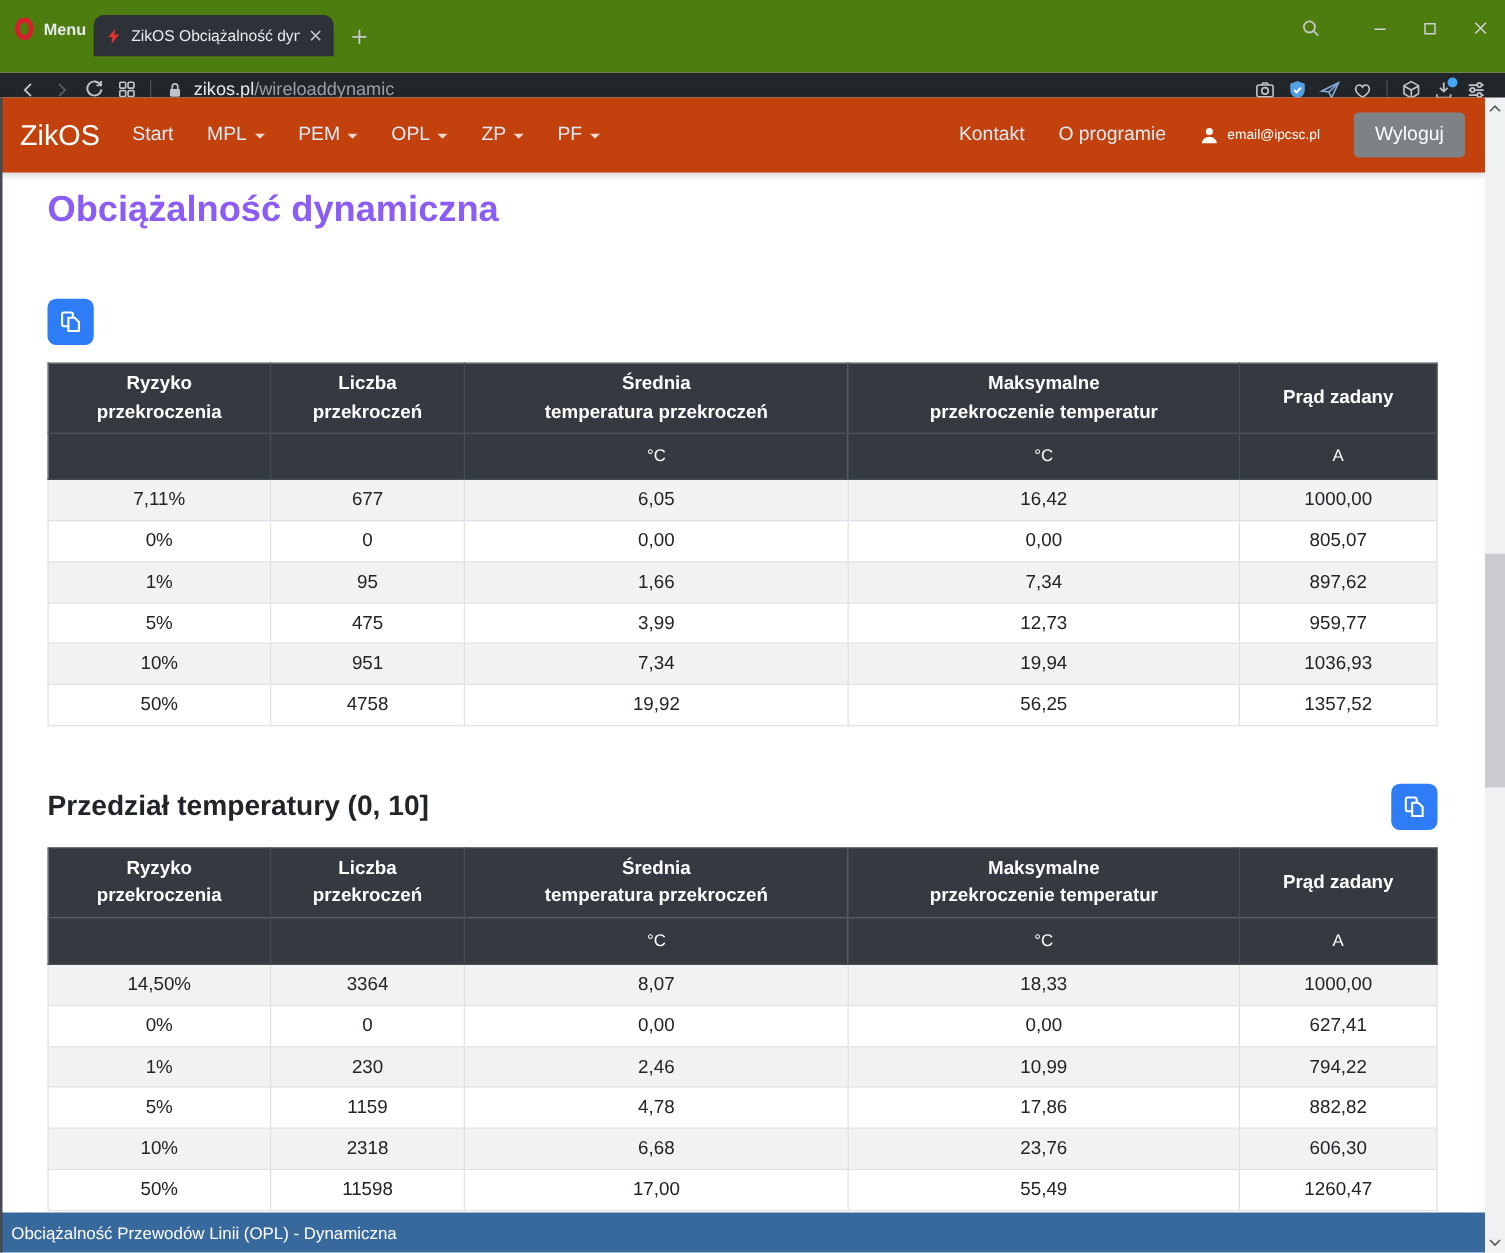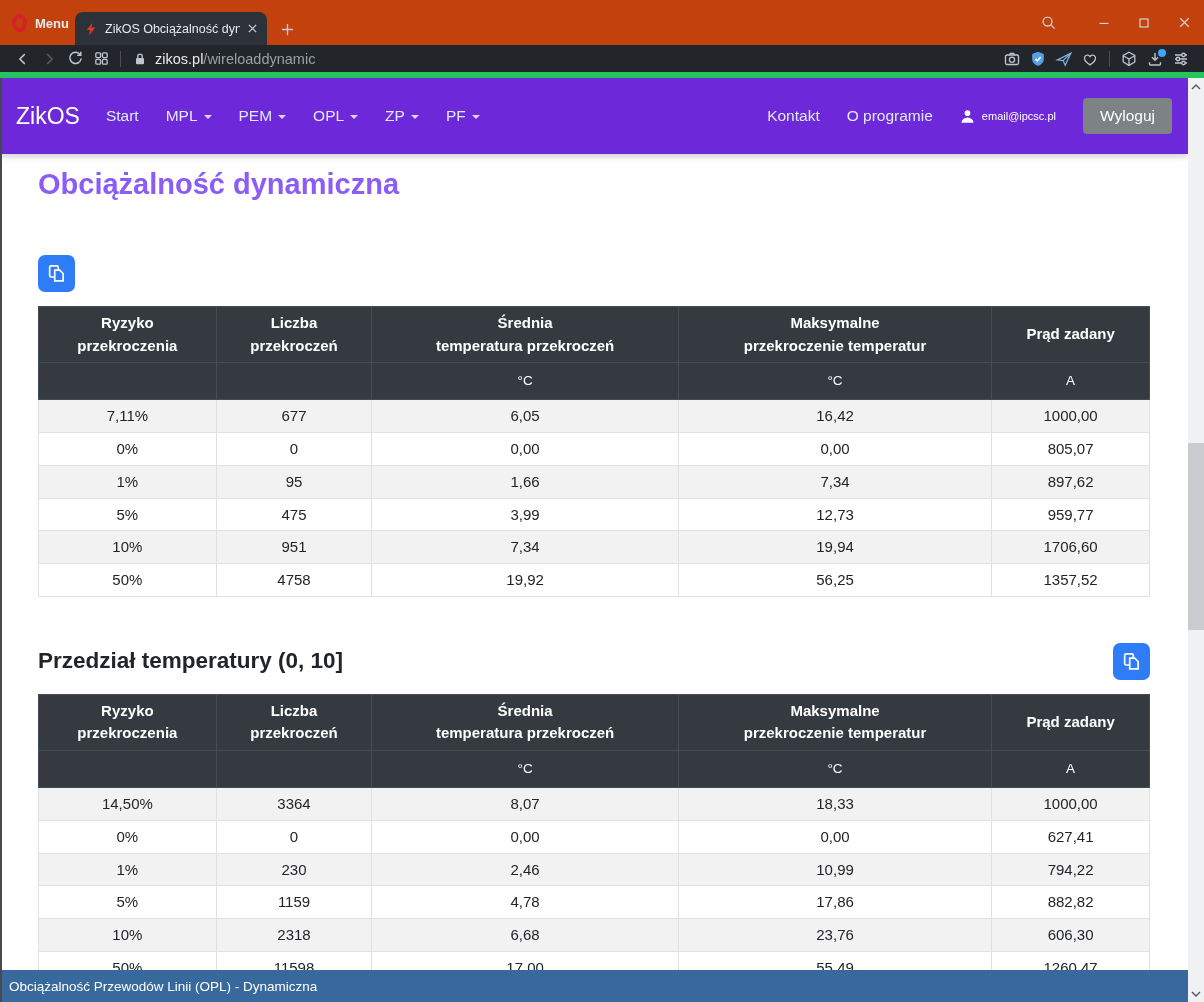--- a/index.html
+++ b/index.html
@@ -1,20 +1,20 @@
 <!DOCTYPE html>
 <html><head>
 <meta charset="utf-8">
 <style>
   * { margin:0; padding:0; box-sizing:border-box; }
   html,body { width:1204px; height:1002px; overflow:hidden; background:#fff;
               font-family:"Liberation Sans", sans-serif; }
 
   
-  .titlebar { position:relative; height:45px; background:#c2410c; }
+  .titlebar { position:relative; height:58px; background:#4d7c0f; }
   .menu-btn { position:absolute; left:12px; top:11px; height:24px; display:flex; align-items:center; gap:8px; cursor:pointer; }
   .opera-logo { width:15px; height:18px; border:4px solid #d6202c; border-radius:50%; }
   .menu-label { color:#e8eaed; font-size:13px; font-weight:700; }
   .tab { position:absolute; left:75px; top:12px; width:192px; height:33px; background:#2d3239;
          border-radius:8px 8px 0 0; display:flex; align-items:center; padding:0 9px; gap:7px; }
   .tab-title { flex:1; color:#e8eaed; font-size:12.5px; white-space:nowrap; overflow:hidden; }
   .newtab { position:absolute; left:276px; top:18px; width:22px; height:22px; display:flex; align-items:center; justify-content:center; cursor:pointer; }
   .win-controls { position:absolute; right:0; top:0; height:45px; display:flex; align-items:center; }
   .win-btn { width:40px; height:45px; display:flex; align-items:center; justify-content:center; cursor:pointer; }
   .win-btn.search { margin-right:16px; }
@@ -29,21 +29,21 @@
   .url-host { color:#e8eaed; }
   .url-path { color:#9aa0a6; }
   .dl-wrap { position:relative; }
   .dl-dot { position:absolute; top:1px; right:2px; width:8px; height:8px; border-radius:50%; background:#41a4f5; }
 
   
   .main { position:absolute; left:0; top:78px; width:1188px; height:924px; background:#fff; }
   .left-edge { position:absolute; left:0; top:78px; width:2px; height:924px; background:#46494e; z-index:60; }
 
   
-  .navbar { height:76px; background:#6d28d9; display:flex; align-items:center; padding:0 16px;
+  .navbar { height:60px; background:#c2410c; display:flex; align-items:center; padding:0 16px;
             box-shadow:0 3px 6px rgba(0,0,0,.18); position:relative; z-index:5; }
   .brand { color:#fff; font-size:23px; margin-right:26px; cursor:pointer; }
   .nav-items { display:flex; align-items:center; gap:27px; }
   .nav-item { color:#dfeaf4; font-size:15.5px; display:flex; align-items:center; gap:6px; cursor:pointer; }
   .caret { width:0; height:0; border-left:4px solid transparent; border-right:4px solid transparent;
            border-top:4.5px solid rgba(255,255,255,.8); margin-top:2px; }
   .nav-right { margin-left:auto; display:flex; align-items:center; gap:27px; }
   .user-box { display:flex; align-items:center; gap:7px; color:#fff; font-size:11px; }
   .logout-btn { background:#7d8287; border:none; color:#fff; font-size:15.5px; padding:9px 17px;
                 border-radius:4px; cursor:pointer; font-family:inherit; }
@@ -332,21 +332,21 @@
             <td>475</td>
             <td>3,99</td>
             <td>12,73</td>
             <td>959,77</td>
           </tr>
           <tr>
             <td>10%</td>
             <td>951</td>
             <td>7,34</td>
             <td>19,94</td>
-            <td>1706,60</td>
+            <td>1036,93</td>
           </tr>
           <tr>
             <td>50%</td>
             <td>4758</td>
             <td>19,92</td>
             <td>56,25</td>
             <td>1357,52</td>
           </tr>
         </tbody>
       </table>

